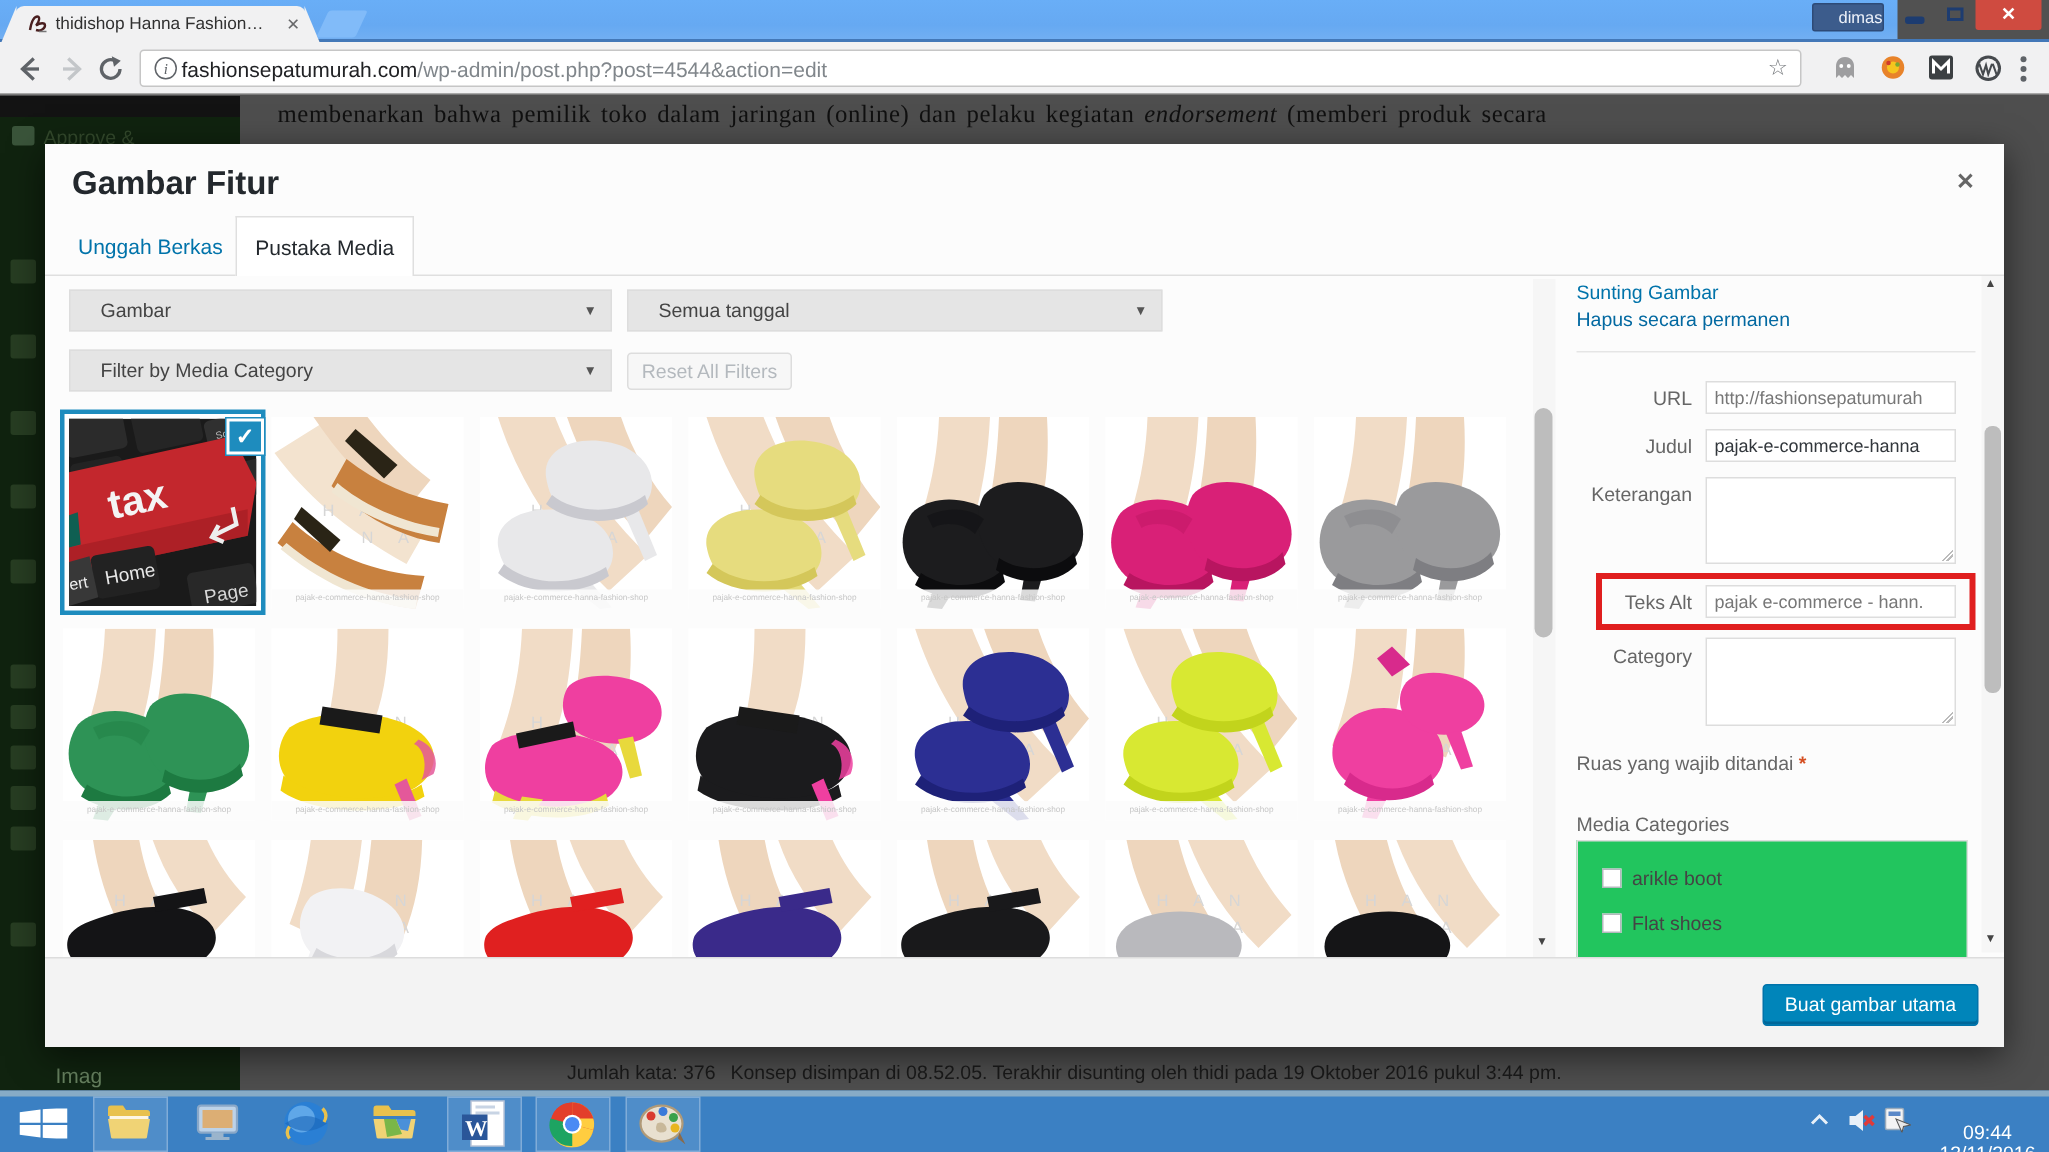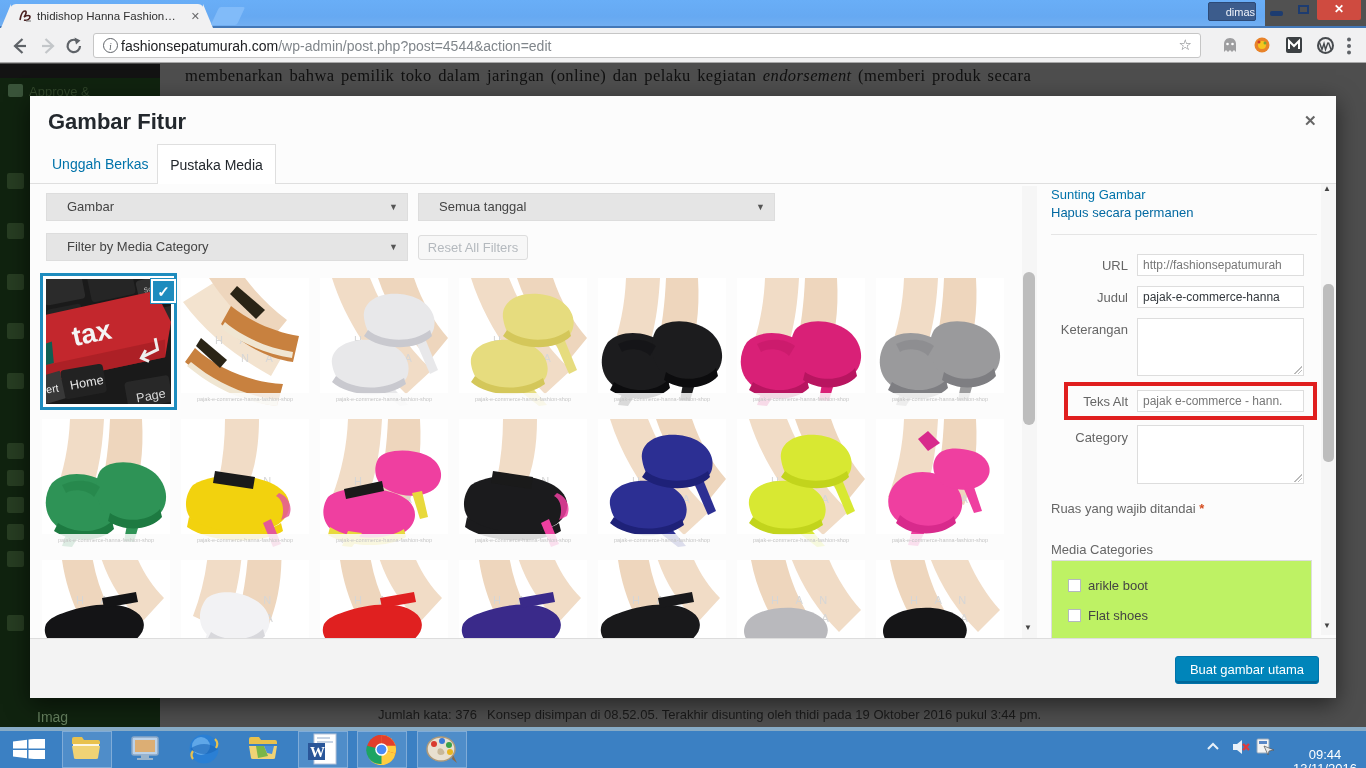--- a/index.html
+++ b/index.html
@@ -76,21 +76,21 @@
 .sblnk2{position:absolute;left:5px;top:21px;color:#0369a1;}
 #sbar .hr{position:absolute;left:5px;top:50px;width:266px;height:1px;background:#e5e5e5;}
 .flab{position:absolute;width:82px;text-align:right;color:#666;}
 .finp{position:absolute;left:91px;width:167px;height:22px;background:#fff;border:1px solid #ddd;font-size:12px;color:#777;line-height:20px;padding-left:5px;white-space:nowrap;overflow:hidden;}
 .farea{position:absolute;left:91px;width:167px;background:#fff;border:1px solid #ddd;}
 .rsz{position:absolute;right:1px;bottom:1px;width:8px;height:8px;background:linear-gradient(135deg,transparent 50%,#bbb 50%,#bbb 60%,transparent 60%,transparent 70%,#bbb 70%,#bbb 80%,transparent 80%);}
 #redbox{position:absolute;left:18px;top:198px;width:253px;height:38px;border:4px solid #e01f1f;}
 #ruas{position:absolute;left:5px;top:317px;color:#666;}
 #ruas b{color:#d54e21;}
 #mcat{position:absolute;left:5px;top:358px;color:#666;}
-#catbox{position:absolute;left:5px;top:376px;width:261px;height:84px;background:#bef264;border:1px solid #ddd;}
+#catbox{position:absolute;left:5px;top:376px;width:261px;height:84px;background:#22c55e;border:1px solid #ddd;}
 .cb{position:absolute;left:16px;width:13px;height:13px;border:1px solid #b4b9be;background:#fff;}
 .cblab{position:absolute;left:36px;color:#444;}
 
 #taskbar{left:0;top:727px;width:1366px;height:41px;background:#3b80c3;}
 #taskbar .topline{position:absolute;left:0;top:0;width:1366px;height:4px;background:#87abc6;}
 .tbframe{position:absolute;top:4px;width:50px;height:37px;background:rgba(255,255,255,.10);border:1px solid rgba(255,255,255,.28);}
 .tbicon{position:absolute;top:9px;}
 #clock{position:absolute;left:1290px;top:21px;width:70px;color:#fff;font-size:13px;text-align:center;line-height:14px;}
 </style></head>
 <body>

